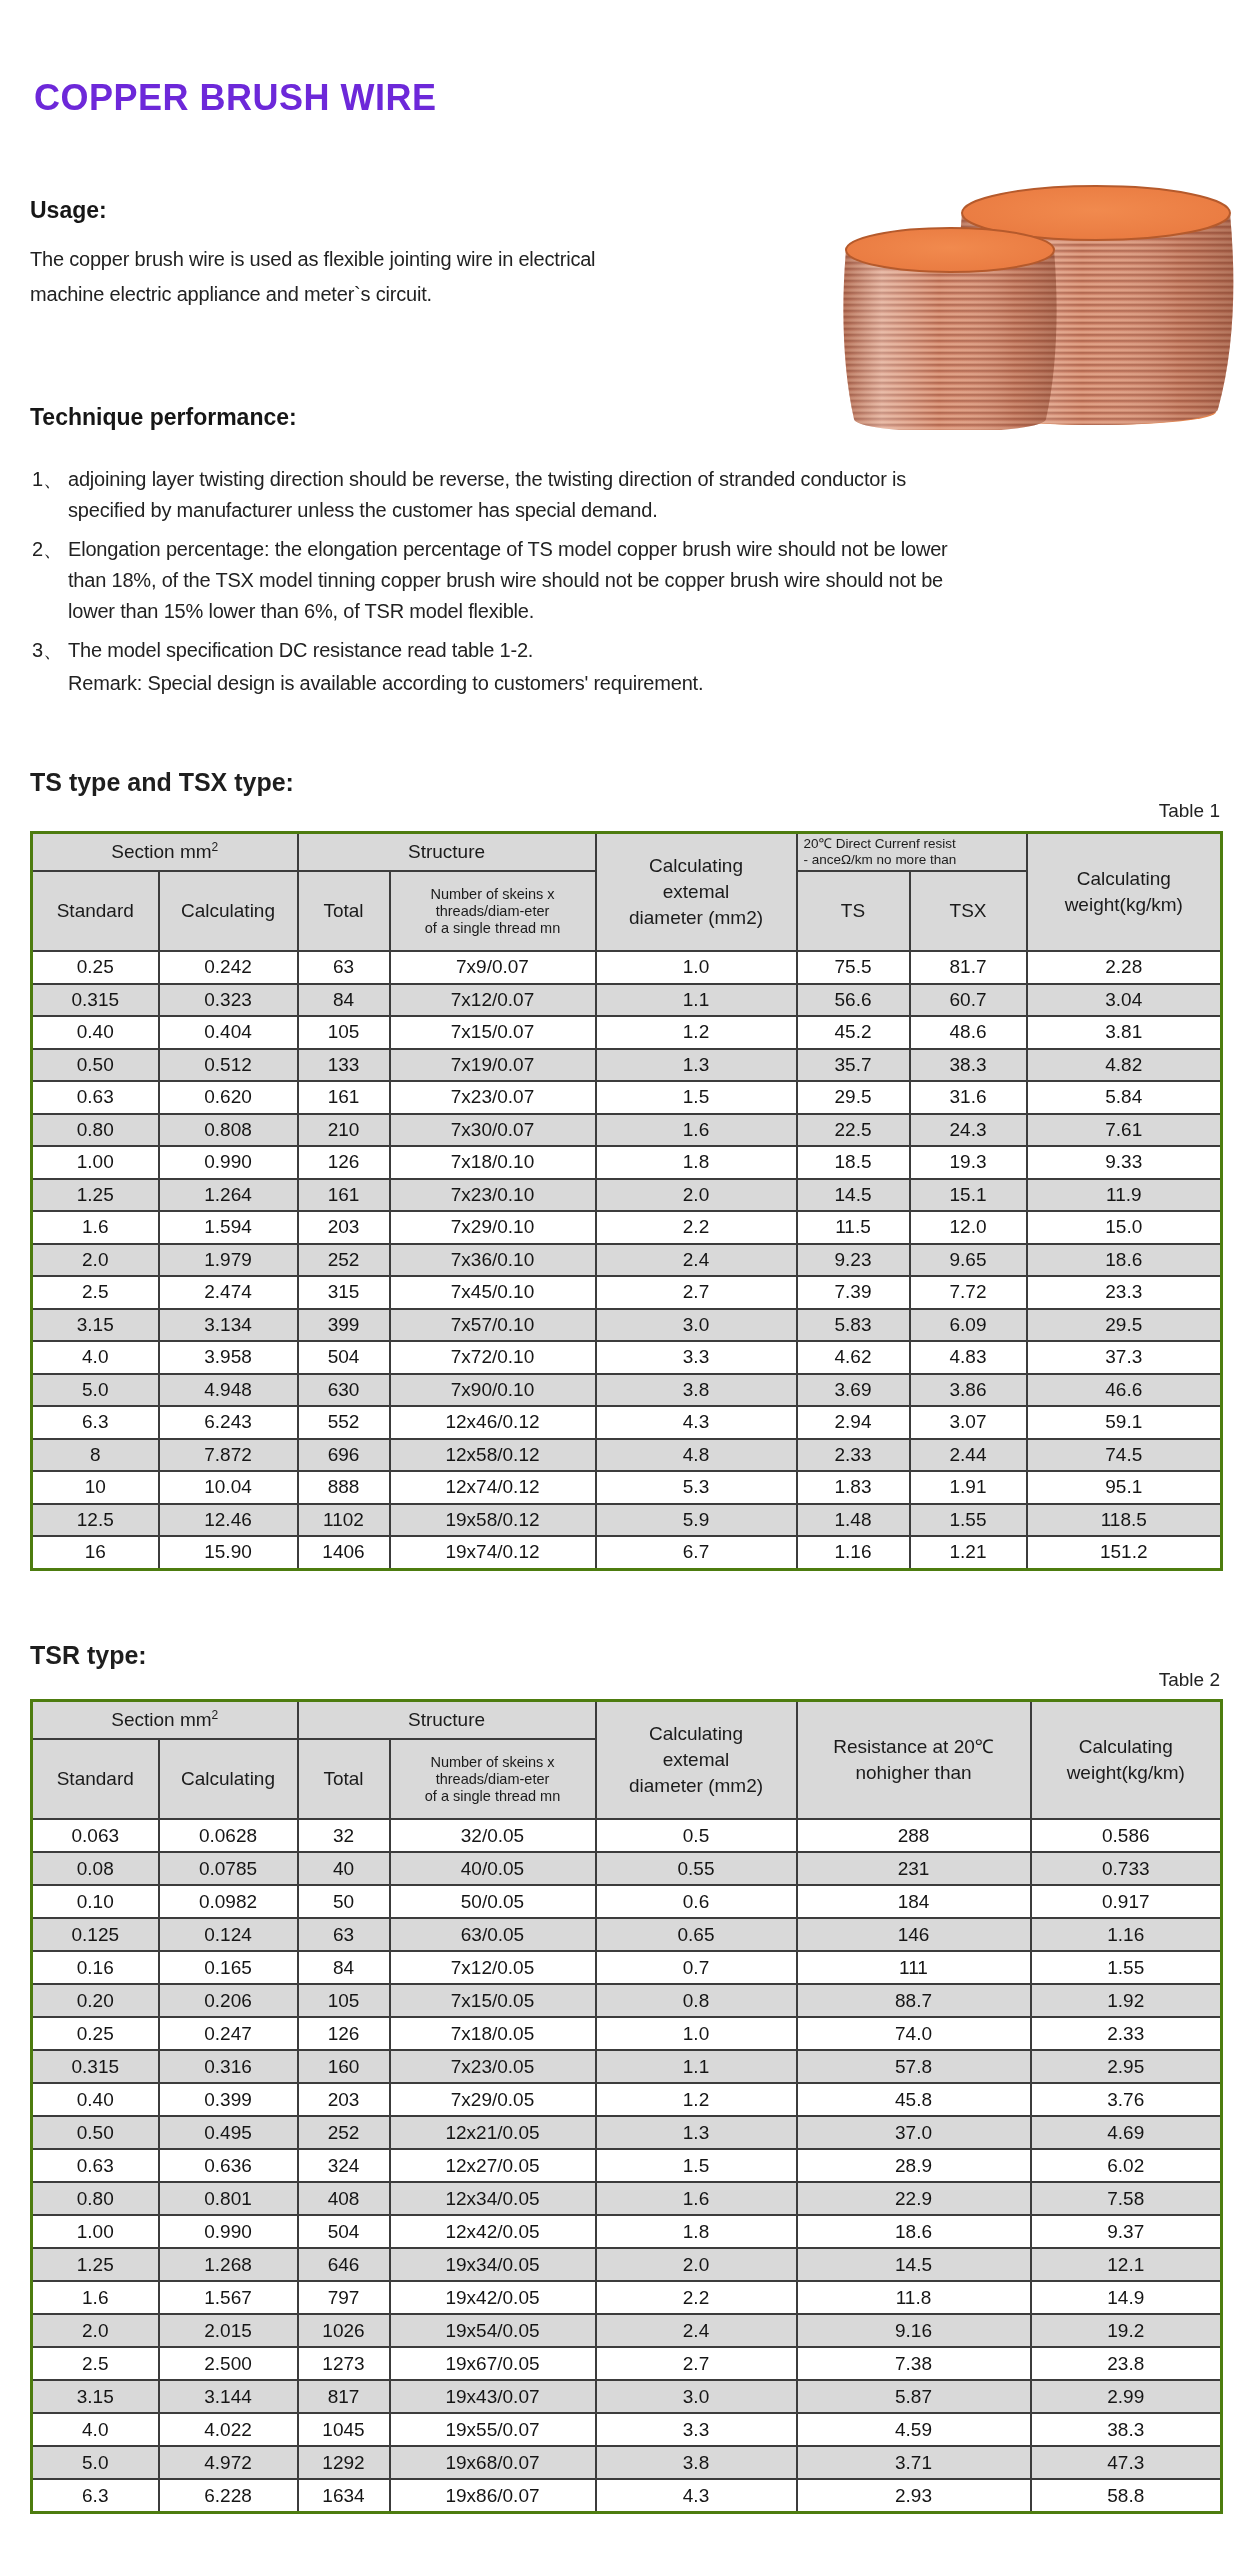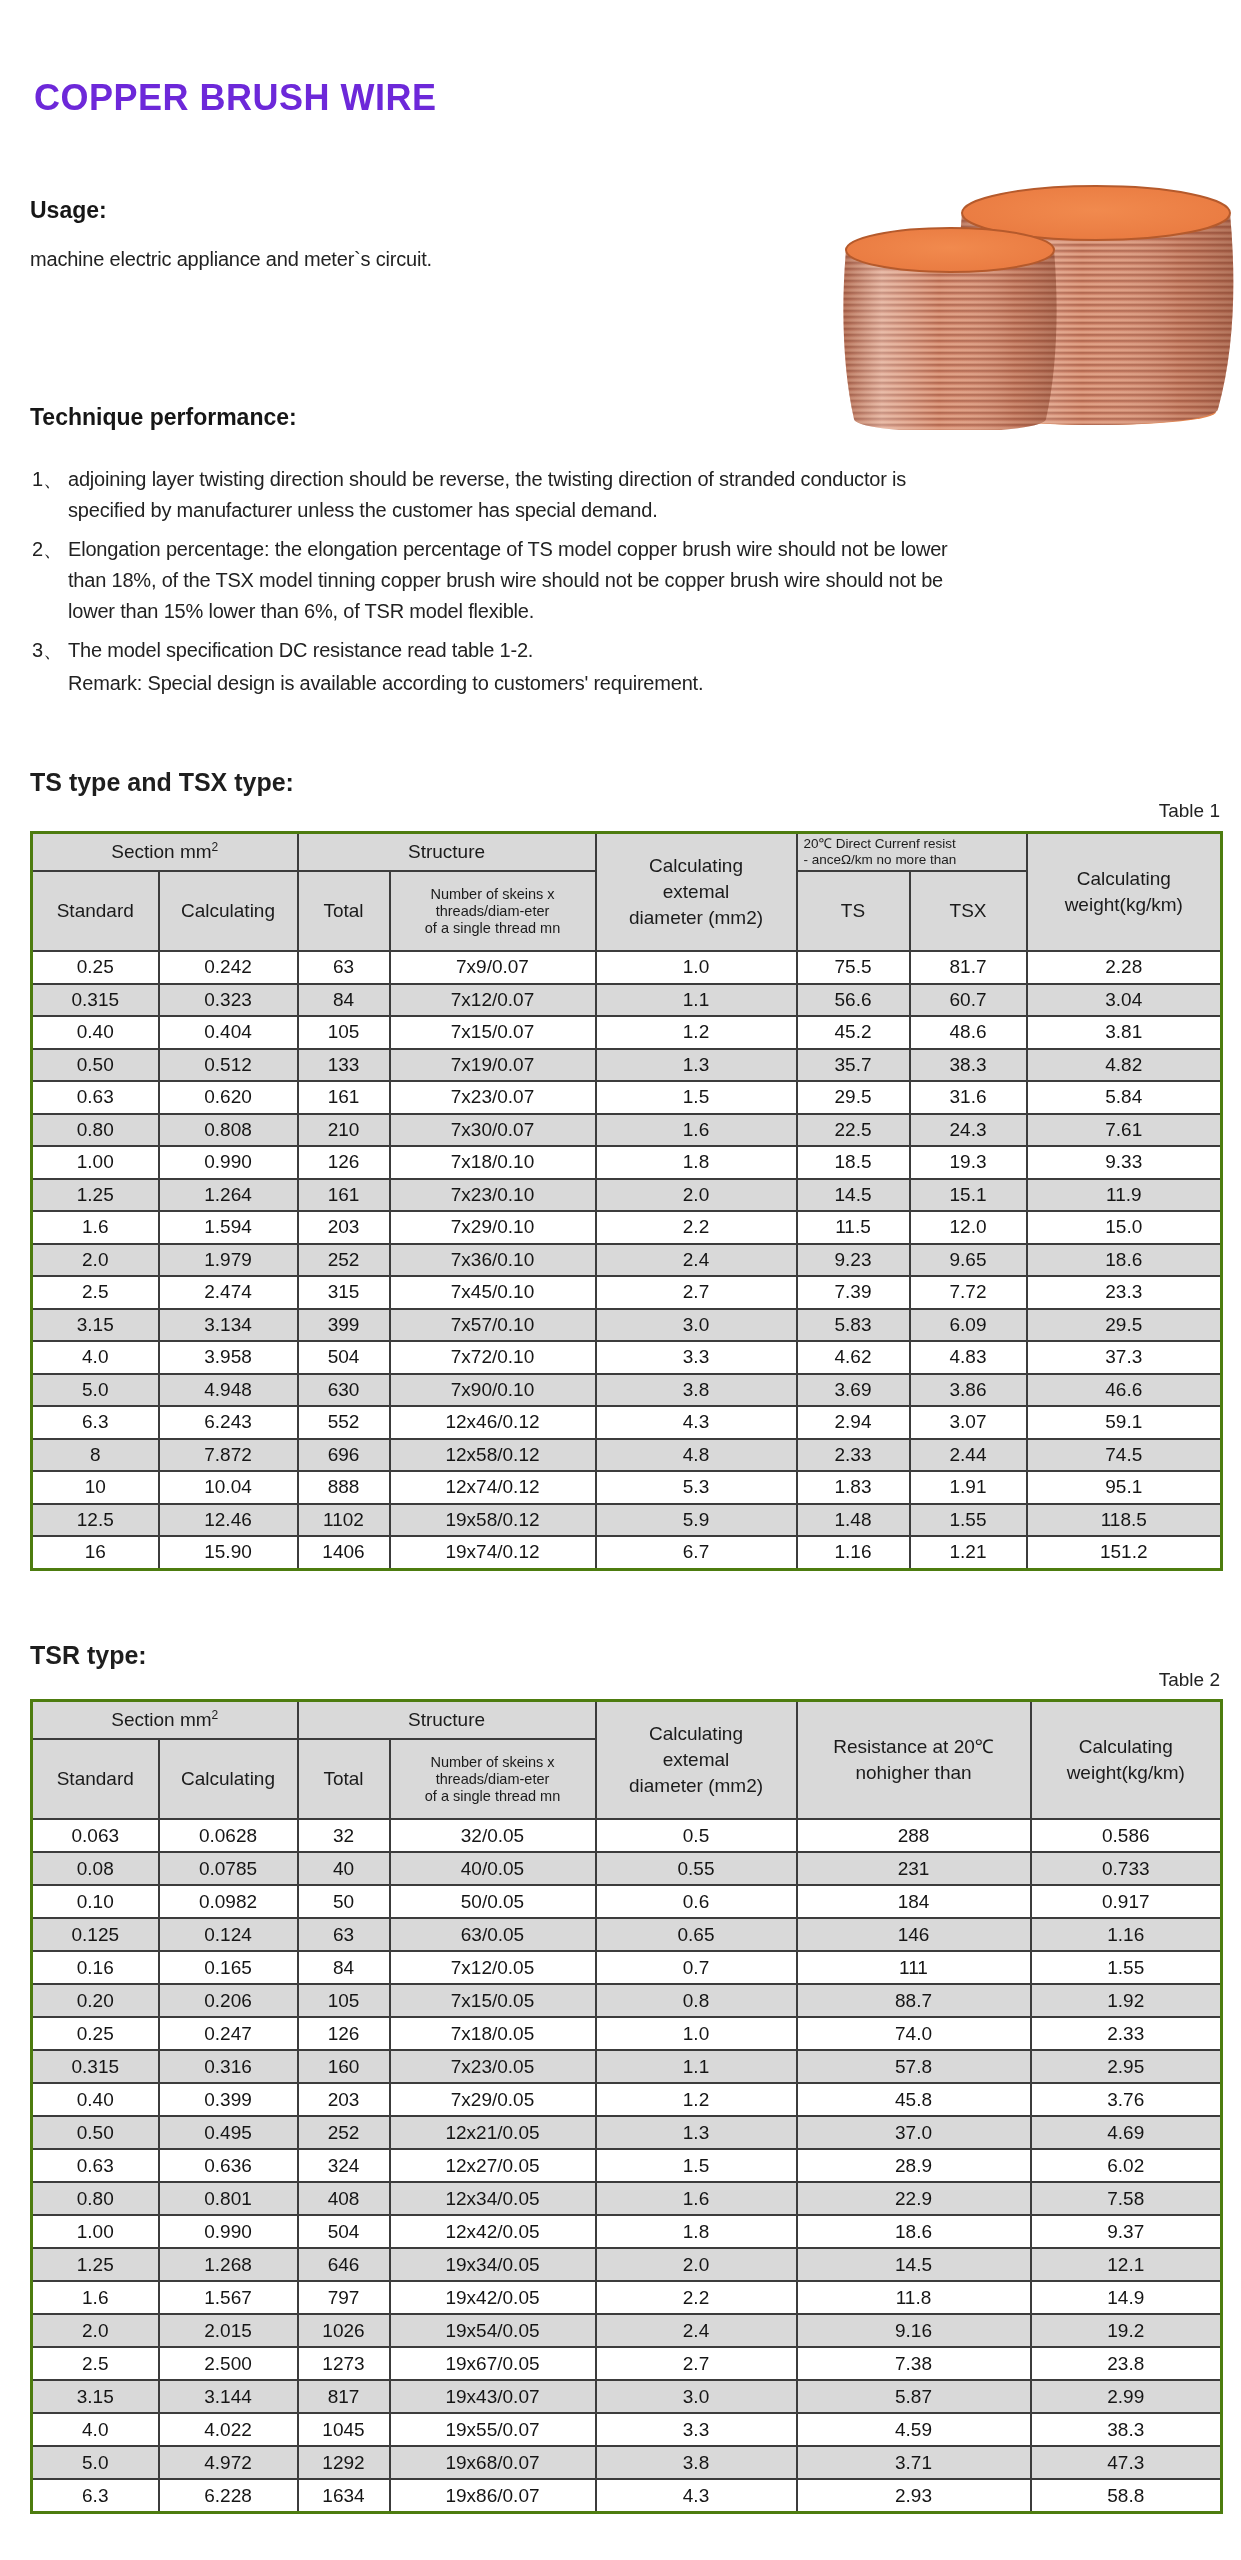--- a/index.html
+++ b/index.html
@@ -43,20 +43,21 @@
 </style>
 </head>
 <body>
 
 <div class="page">
 
   <div class="abs doc-title">COPPER BRUSH WIRE</div>
 
   <div class="abs sec-head usage-head">Usage:</div>
   <div class="abs usage-text">
+    <div>The copper brush wire is used as flexible jointing wire in electrical</div>
     <div>machine electric appliance and meter`s circuit.</div>
   </div>
 
   <div class="abs spools">
     <svg width="410" height="262" viewBox="0 0 410 262">
       <defs>
         <linearGradient id="wireStripes" x1="0" y1="0" x2="0" y2="6" gradientUnits="userSpaceOnUse" spreadMethod="repeat">
           <stop offset="0" stop-color="#c97b60"></stop>
           <stop offset="0.35" stop-color="#e5a88d"></stop>
           <stop offset="0.6" stop-color="#d08a6e"></stop>

